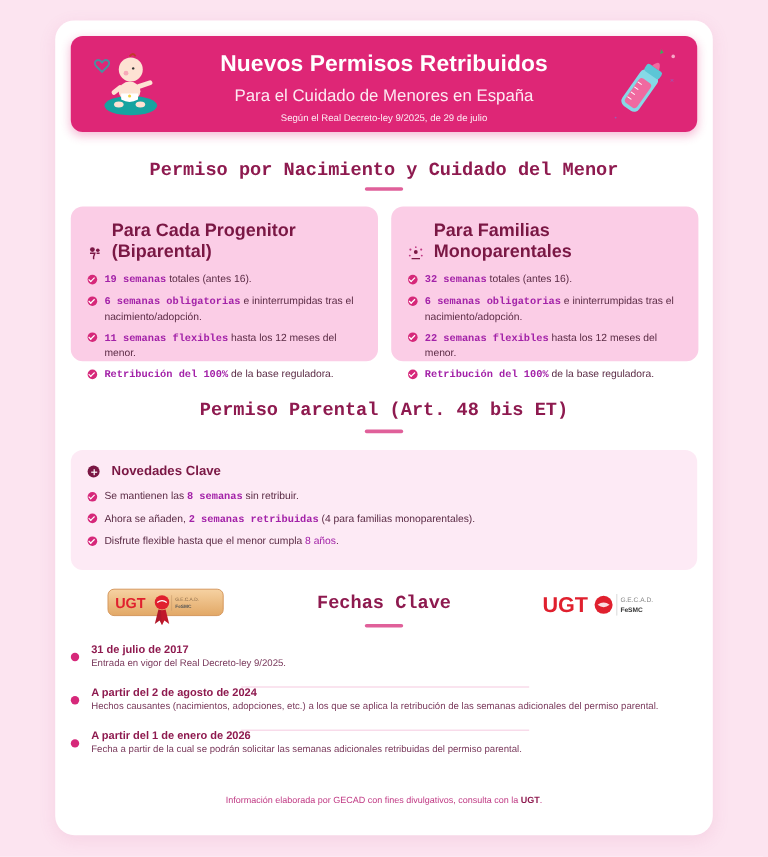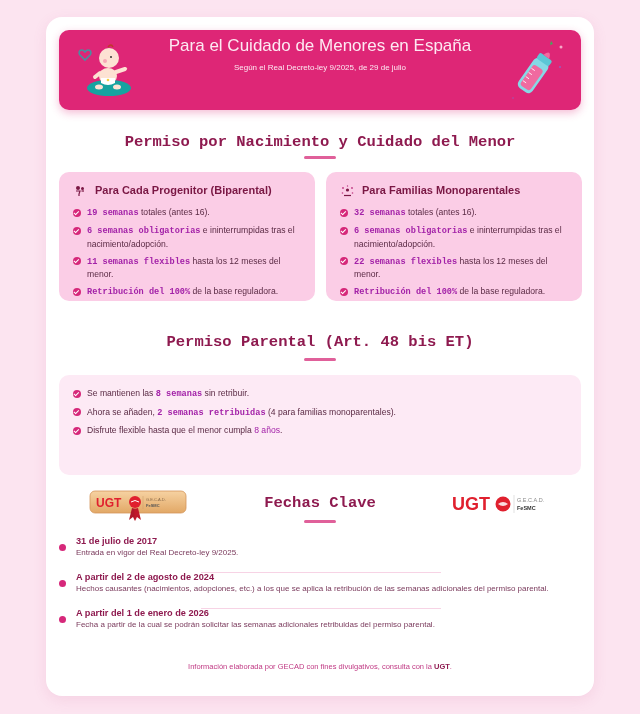--- a/index.html
+++ b/index.html
@@ -16,39 +16,39 @@
     background: #ffffff; border-radius: 16px;
     box-shadow: 0 4px 14px rgba(200, 80, 140, 0.12);
   }
   .hero {
     position: absolute; left: 13px; top: 13px; width: 522px; height: 80px;
     background: #de2676; border-radius: 10px;
     box-shadow: 0 3px 8px rgba(222, 38, 118, 0.3);
     text-align: center; color: #fff;
   }
   .hero-title { font-size: 19px; font-weight: bold; margin-top: 13px; letter-spacing: 0.1px; }
-  .hero-sub { font-size: 17px; margin-top: 6px; color: #fde9f2; }
+  .hero-sub { font-size: 14px; margin-top: 6px; color: #fde9f2; }
   .hero-note { font-size: 8px; margin-top: 7px; color: #fde9f2; }
   .hero-art-left { position: absolute; left: 16px; top: 8px; width: 62px; height: 62px; }
   .hero-art-right { position: absolute; right: 16px; top: 8px; width: 60px; height: 64px; }
 
   .sec-title {
     position: absolute; left: 0; width: 548px; text-align: center;
     font-size: 15.5px; font-weight: bold; color: #8e1a4f; font-family: Liberation Mono, monospace;
   }
   .sec-rule {
     position: absolute; left: 258px; width: 32px; height: 3px; background: #e0609a; border-radius: 2px;
   }
 
   .pcard {
     position: absolute; top: 155px; width: 256px; height: 129px;
     background: #fbcde6; border-radius: 10px;
     padding: 12px 14px 0 14px;
   }
-  .pcard-head { display: flex; align-items: flex-start; font-size: 11px; font-weight: bold; color: #7a1744; margin-bottom: 8px; }
+  .pcard-head { display: flex; align-items: flex-end; font-size: 15px; font-weight: bold; color: #7a1744; margin-bottom: 8px; }
   .pcard-head .ico { width: 14px; height: 14px; margin-right: 8px; display: inline-flex; align-items: center; justify-content: center; }
   ul.items { list-style: none; }
   ul.items li { display: flex; align-items: flex-start; font-size: 8.6px; line-height: 12.5px; color: #5a2a44; margin-bottom: 4.5px; }
   .chk {
     flex: 0 0 8px; width: 8px; height: 8px; border-radius: 50%;
     background: #d6287a; margin-right: 6px; margin-top: 2.5px; position: relative;
   }
   .chk::after {
     content: ""; position: absolute; left: 2.4px; top: 1.3px; width: 2px; height: 3.6px;
     border: solid #fff; border-width: 0 1px 1px 0; transform: rotate(45deg);
@@ -100,20 +100,21 @@
       <path d="M33 9 q3 -4 5 0" stroke="#c0392b" fill="none" stroke-width="1.5"></path>
       <ellipse cx="33" cy="38" rx="9" ry="8" fill="#fde2d3"></ellipse>
       <path d="M26 40 h14 v5 q-7 4 -14 0z" fill="#ffffff"></path>
       <circle cx="33" cy="42" r="1.3" fill="#f4d03f"></circle>
       <path d="M41 34 l9 -3" stroke="#fde2d3" stroke-width="4" stroke-linecap="round"></path>
       <path d="M25 35 l-5 4" stroke="#fde2d3" stroke-width="4" stroke-linecap="round"></path>
       <ellipse cx="24" cy="49" rx="4" ry="2.5" fill="#fde2d3"></ellipse>
       <ellipse cx="42" cy="49" rx="4" ry="2.5" fill="#fde2d3"></ellipse>
     </svg>
 
+    <div class="hero-title">Nuevos Permisos Retribuidos</div>
     <div class="hero-sub">Para el Cuidado de Menores en España</div>
     <div class="hero-note">Según el Real Decreto-ley 9/2025, de 29 de julio</div>
 
     <svg class="hero-art-right" viewBox="0 0 60 64">
       <g transform="rotate(35 30 34)">
         <rect x="22" y="20" width="17" height="36" rx="5" fill="#86d9e6"></rect>
         <rect x="24.5" y="28" width="12" height="25" rx="3" fill="#f06aa0"></rect>
         <rect x="23" y="15" width="15" height="7" rx="2" fill="#5cc6d6"></rect>
         <path d="M27 15 q3.5 -10 7 0z" fill="#f06aa0"></path>
         <line x1="25" y1="33" x2="29" y2="33" stroke="#fff" stroke-width="0.8"></line>
@@ -195,20 +196,24 @@
           <span class="chk"></span>
           <span><span class="hl">Retribución del 100%</span><span> de la base reguladora.</span></span>
         </li>
     </ul>
   </div>
 
   <div class="sec-title" style="top:316px">Permiso Parental (Art. 48 bis ET)</div>
   <div class="sec-rule" style="top:341px"></div>
 
   <div class="nbox">
+    <div class="nbox-head">
+      <span class="plus"></span>
+      <span>Novedades Clave</span>
+    </div>
     <ul class="items">
       <li>
           <span class="chk"></span>
           <span><span>Se mantienen las </span><span class="hl">8 semanas</span><span> sin retribuir.</span></span>
         </li>
       <li>
           <span class="chk"></span>
           <span><span>Ahora se añaden, </span><span class="hl">2 semanas retribuidas</span><span> (4 para familias monoparentales).</span></span>
         </li>
       <li>

